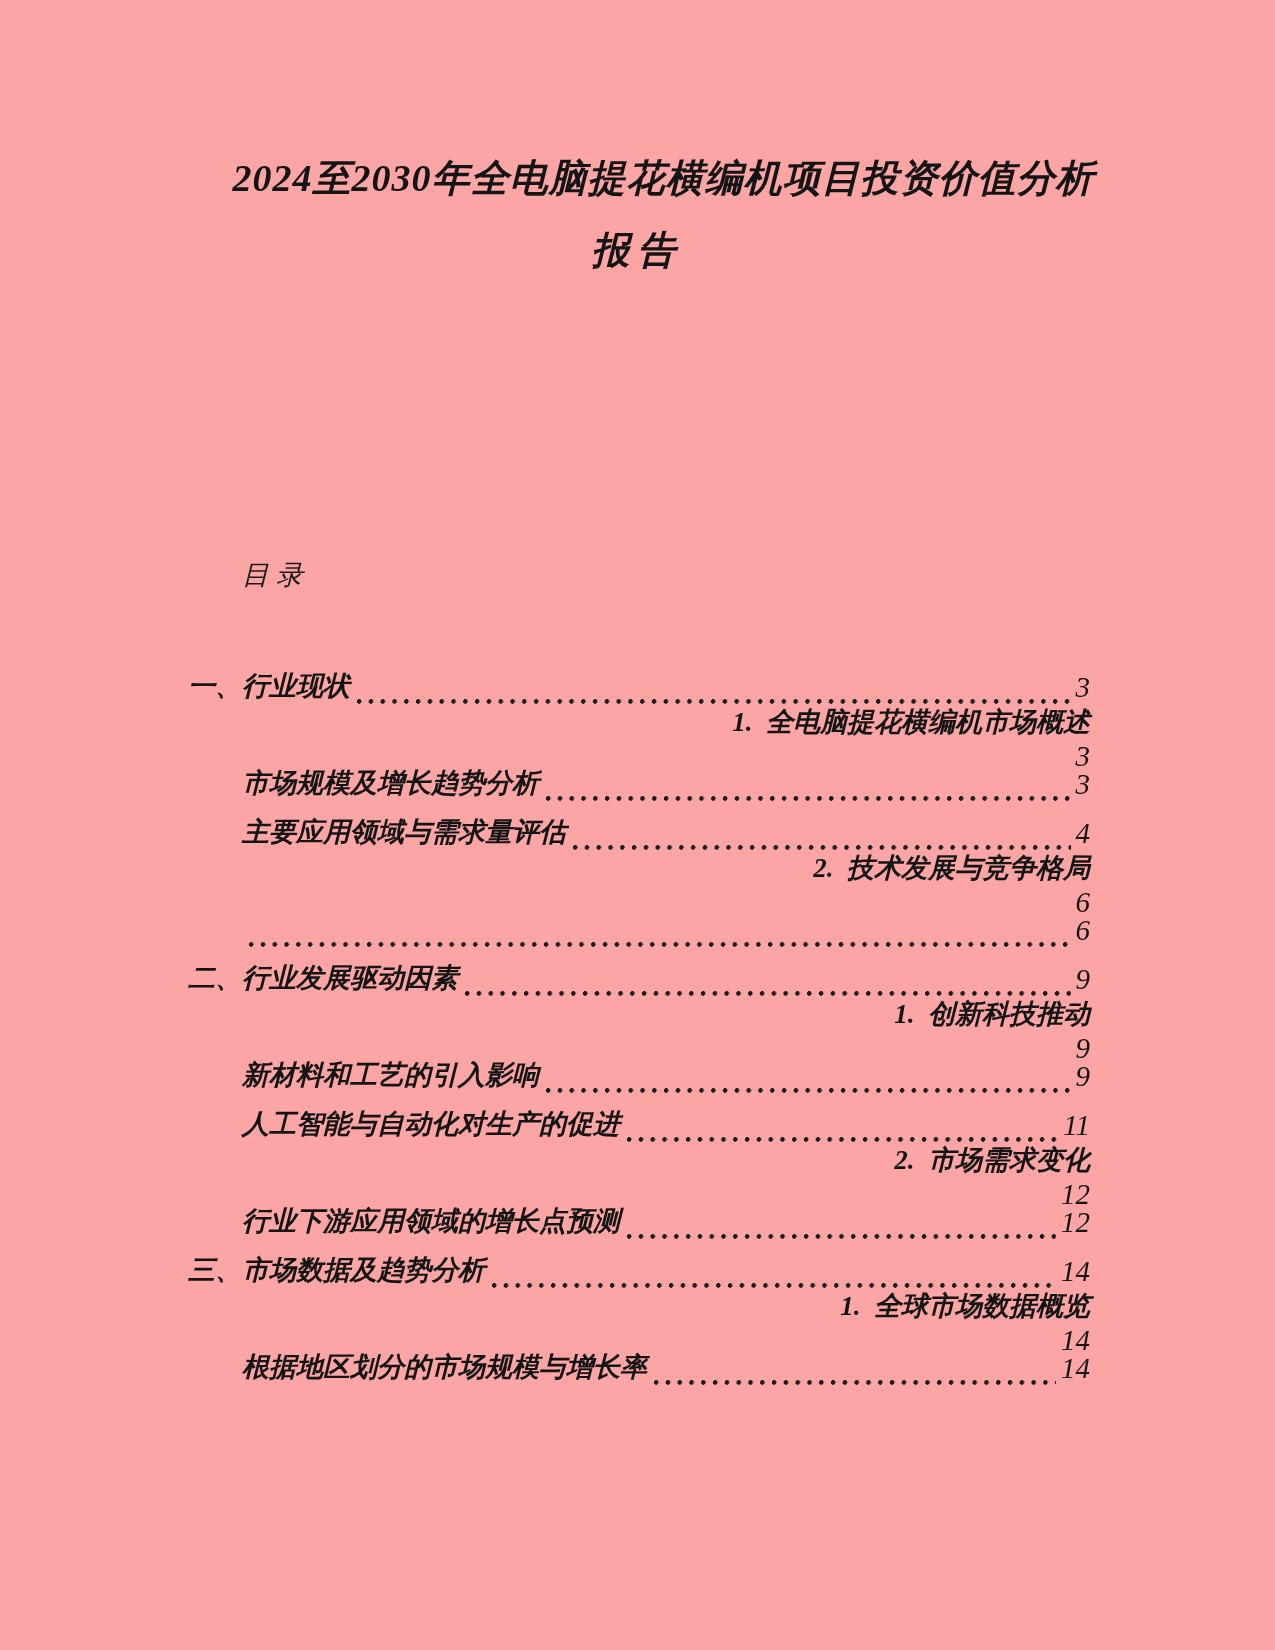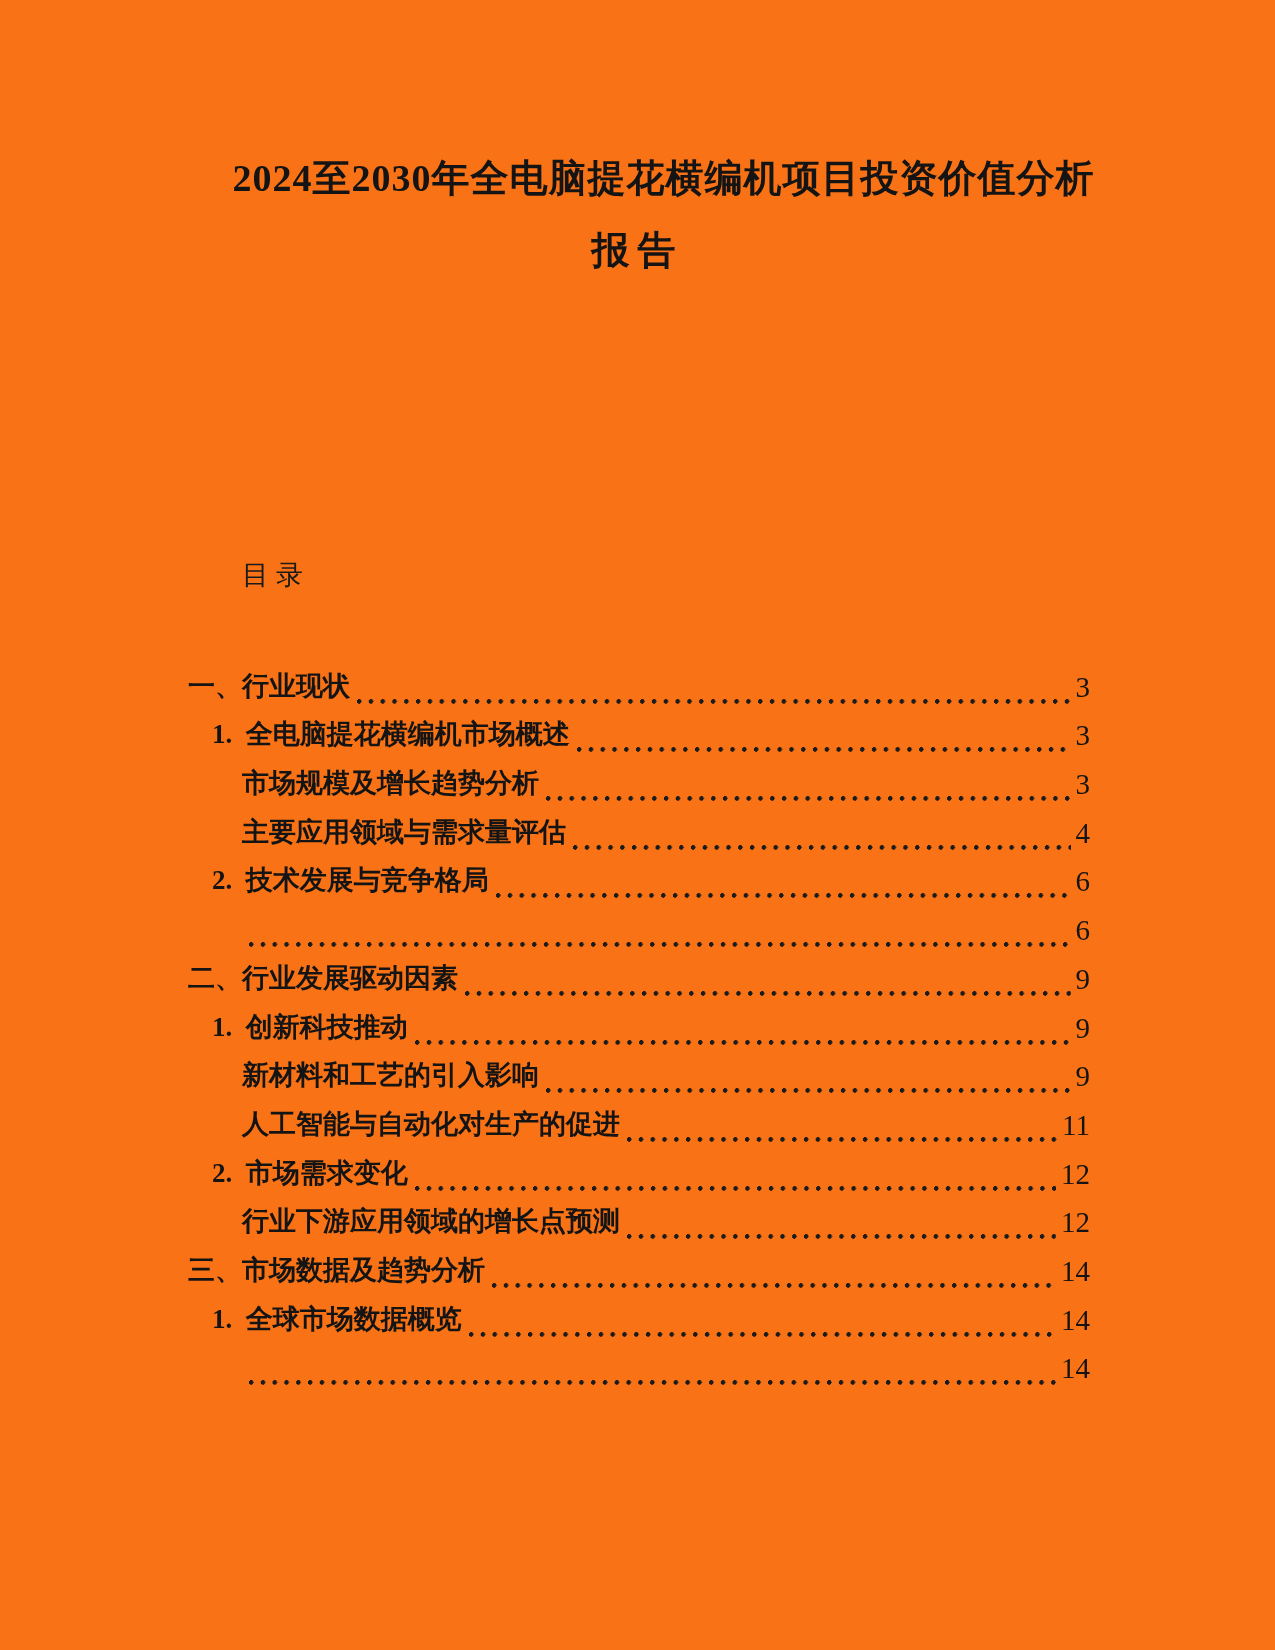--- a/index.html
+++ b/index.html
@@ -4,24 +4,25 @@
 <style>
   html, body {
     margin: 0;
     padding: 0;
     background: #ffffff;
   }
   .page {
     position: relative;
     width: 1275px;
     height: 1650px;
-    background: #f97316;
+    background: #fca5a5;
     color: #111111;
     font-family: "Liberation Serif", serif;
     overflow: hidden;
+    font-style: italic;
   }
 
   
   .doc-title {
     position: absolute;
     top: 142px;
     left: 90px;
     right: 90px;
     margin: 0;
     text-align: center;
@@ -60,21 +61,21 @@
     top: 655px;
     left: 188px;
     right: 185px;
   }
   .toc-row {
     display: flex;
     align-items: flex-end;
     height: 48.7px;
     cursor: pointer;
   }
-  .toc-row.level-2 { padding-left: 24px; }
+  .toc-row.level-2 { padding-left: 24px; flex-direction: column; }
   .toc-row.level-3 { padding-left: 54px; }
 
   .toc-label {
     font-size: 27px;
     font-weight: 700;
     color: #141414;
     white-space: pre;
     font-family: "Liberation Serif", serif;
   }
   .toc-leader {
@@ -186,18 +187,19 @@
     <span class="toc-page">14</span>
   </div>
 
   <div class="toc-row level-2">
     <span class="toc-label">1.  全球市场数据概览</span>
     <span class="toc-leader"></span>
     <span class="toc-page">14</span>
   </div>
 
   <div class="toc-row level-3">
+    <span class="toc-label">根据地区划分的市场规模与增长率</span>
     <span class="toc-leader"></span>
     <span class="toc-page">14</span>
   </div>
 </nav>
 
 </div>
 
 </body></html>

